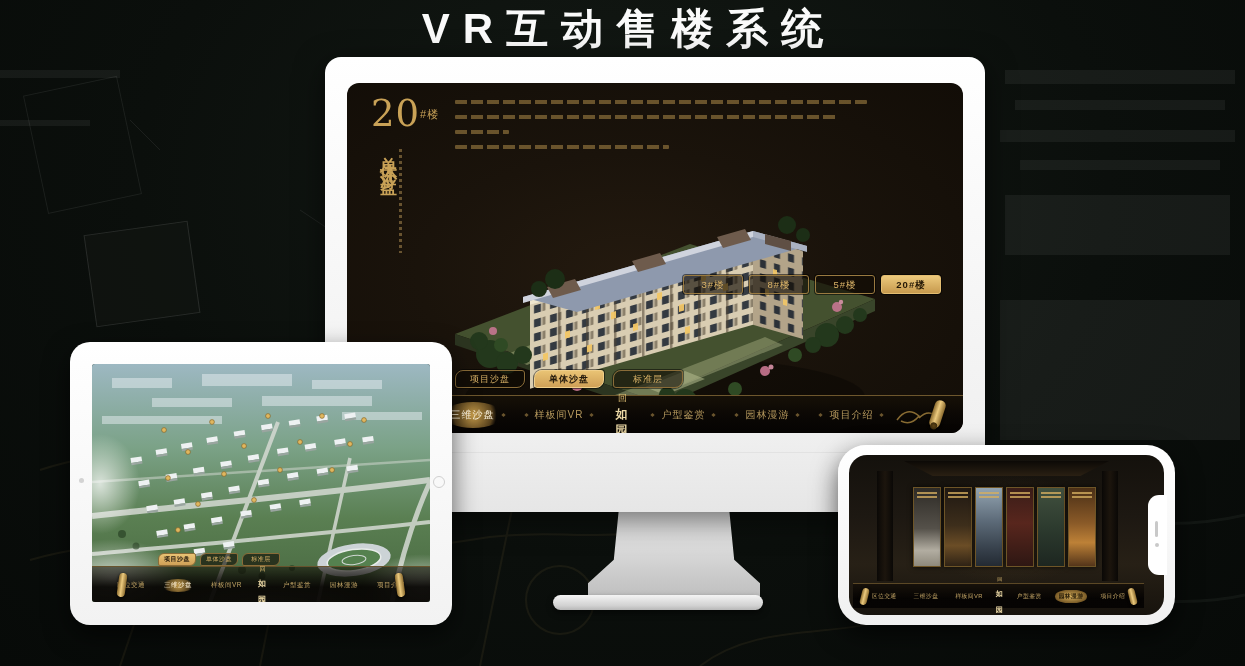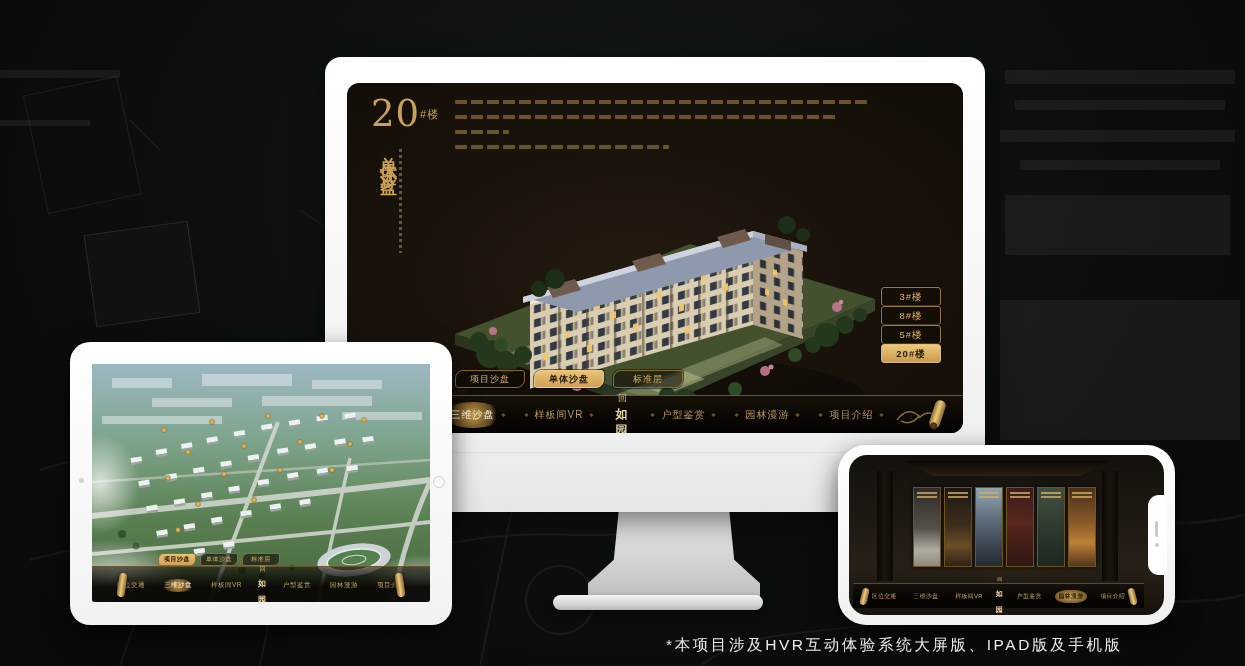--- a/index.html
+++ b/index.html
@@ -33,21 +33,21 @@
   .m-heading .num{font-family:"DejaVu Serif","Liberation Serif",serif;font-size:37px;line-height:38px;letter-spacing:1px;}
   .m-heading .suf{font-size:11px;vertical-align:8px;letter-spacing:1px;}
   .m-sub{left:30px;top:60px;writing-mode:vertical-rl;font-size:17px;letter-spacing:7px;color:#c9a257;font-weight:600;}
   .m-sub-en{left:52px;top:66px;width:3px;height:104px;opacity:.55;
     background:repeating-linear-gradient(180deg,#a9894f 0 3px,transparent 3px 6px);}
   .m-para{left:108px;top:17px;width:412px;}
   .m-para .line{height:4px;margin-bottom:11px;border-radius:1px;opacity:.55;
     background:repeating-linear-gradient(90deg,rgba(198,158,82,.85) 0 12px,transparent 12px 16px);}
   .building-svg{left:88px;top:66px;width:456px;height:276px;}
 
-  .m-floors{right:22px;top:204px;display:flex;flex-direction:column;}
+  .m-floors{right:22px;top:192px;display:flex;flex-direction:row;gap:6px;}
   .floor-btn{width:58px;height:17px;line-height:17px;text-align:center;font-size:9.5px;letter-spacing:1px;
     color:#d9b267;border:1px solid #9a7a40;border-radius:3px;background:rgba(18,12,5,.65);
     box-shadow:0 0 0 1px rgba(0,0,0,.55);cursor:pointer;}
   .floor-btn.active{background:linear-gradient(#ecc97c,#c79a4e);color:#241806;font-weight:700;border-color:#e3bd71;}
 
   .m-tabs{left:108px;top:287px;display:flex;gap:9px;}
   .seg-tab{min-width:56px;height:16px;line-height:16px;text-align:center;font-size:9px;letter-spacing:1px;
     color:#d9b267;border:1px solid #8a6c38;border-radius:8px 3px 8px 3px;background:rgba(15,10,4,.6);
     padding:0 6px;cursor:pointer;box-shadow:0 0 0 1px rgba(0,0,0,.5);}
   .seg-tab.active{background:linear-gradient(#e9c374,#cfa057);color:#241a0c;font-weight:700;border-color:#f0cf8a;}
@@ -161,20 +161,21 @@
         <rect x="1000" y="300" width="240" height="140"></rect>
       <rect x="0" y="70" width="120" height="8"></rect>
         <rect x="0" y="120" width="90" height="6"></rect>
     </g>
     <g stroke="rgba(190,200,190,0.06)" stroke-width="3" fill="none">
       <path d="M1000,520 C1060,500 1140,540 1245,515"></path>
       <path d="M980,600 C1060,580 1160,615 1245,595"></path>
     </g>
   </svg>
 
+  <div class="abs page-title">VR互动售楼系统</div>
 
   <div class="abs stand-neck"></div>
   <div class="abs stand-base"></div>
 
   <div class="abs monitor">
     <div class="abs monitor-screen">
 
       <div class="abs m-heading">
         <span class="num">20</span><span class="suf">#楼</span>
       </div>
@@ -501,15 +502,14 @@
         <div class="p-nav-item active">园林漫游</div>
         <div class="p-nav-item">项目介绍</div>
       </div>
     </div>
     <div class="abs p-notch">
       <div class="spk"></div>
       <div class="cam"></div>
     </div>
   </div>
 
-  <div class="abs footnote">*本项目涉及HVR互动体验系统大屏版、IPAD版及手机版</div>
 
 </div>
 
 </body></html>

